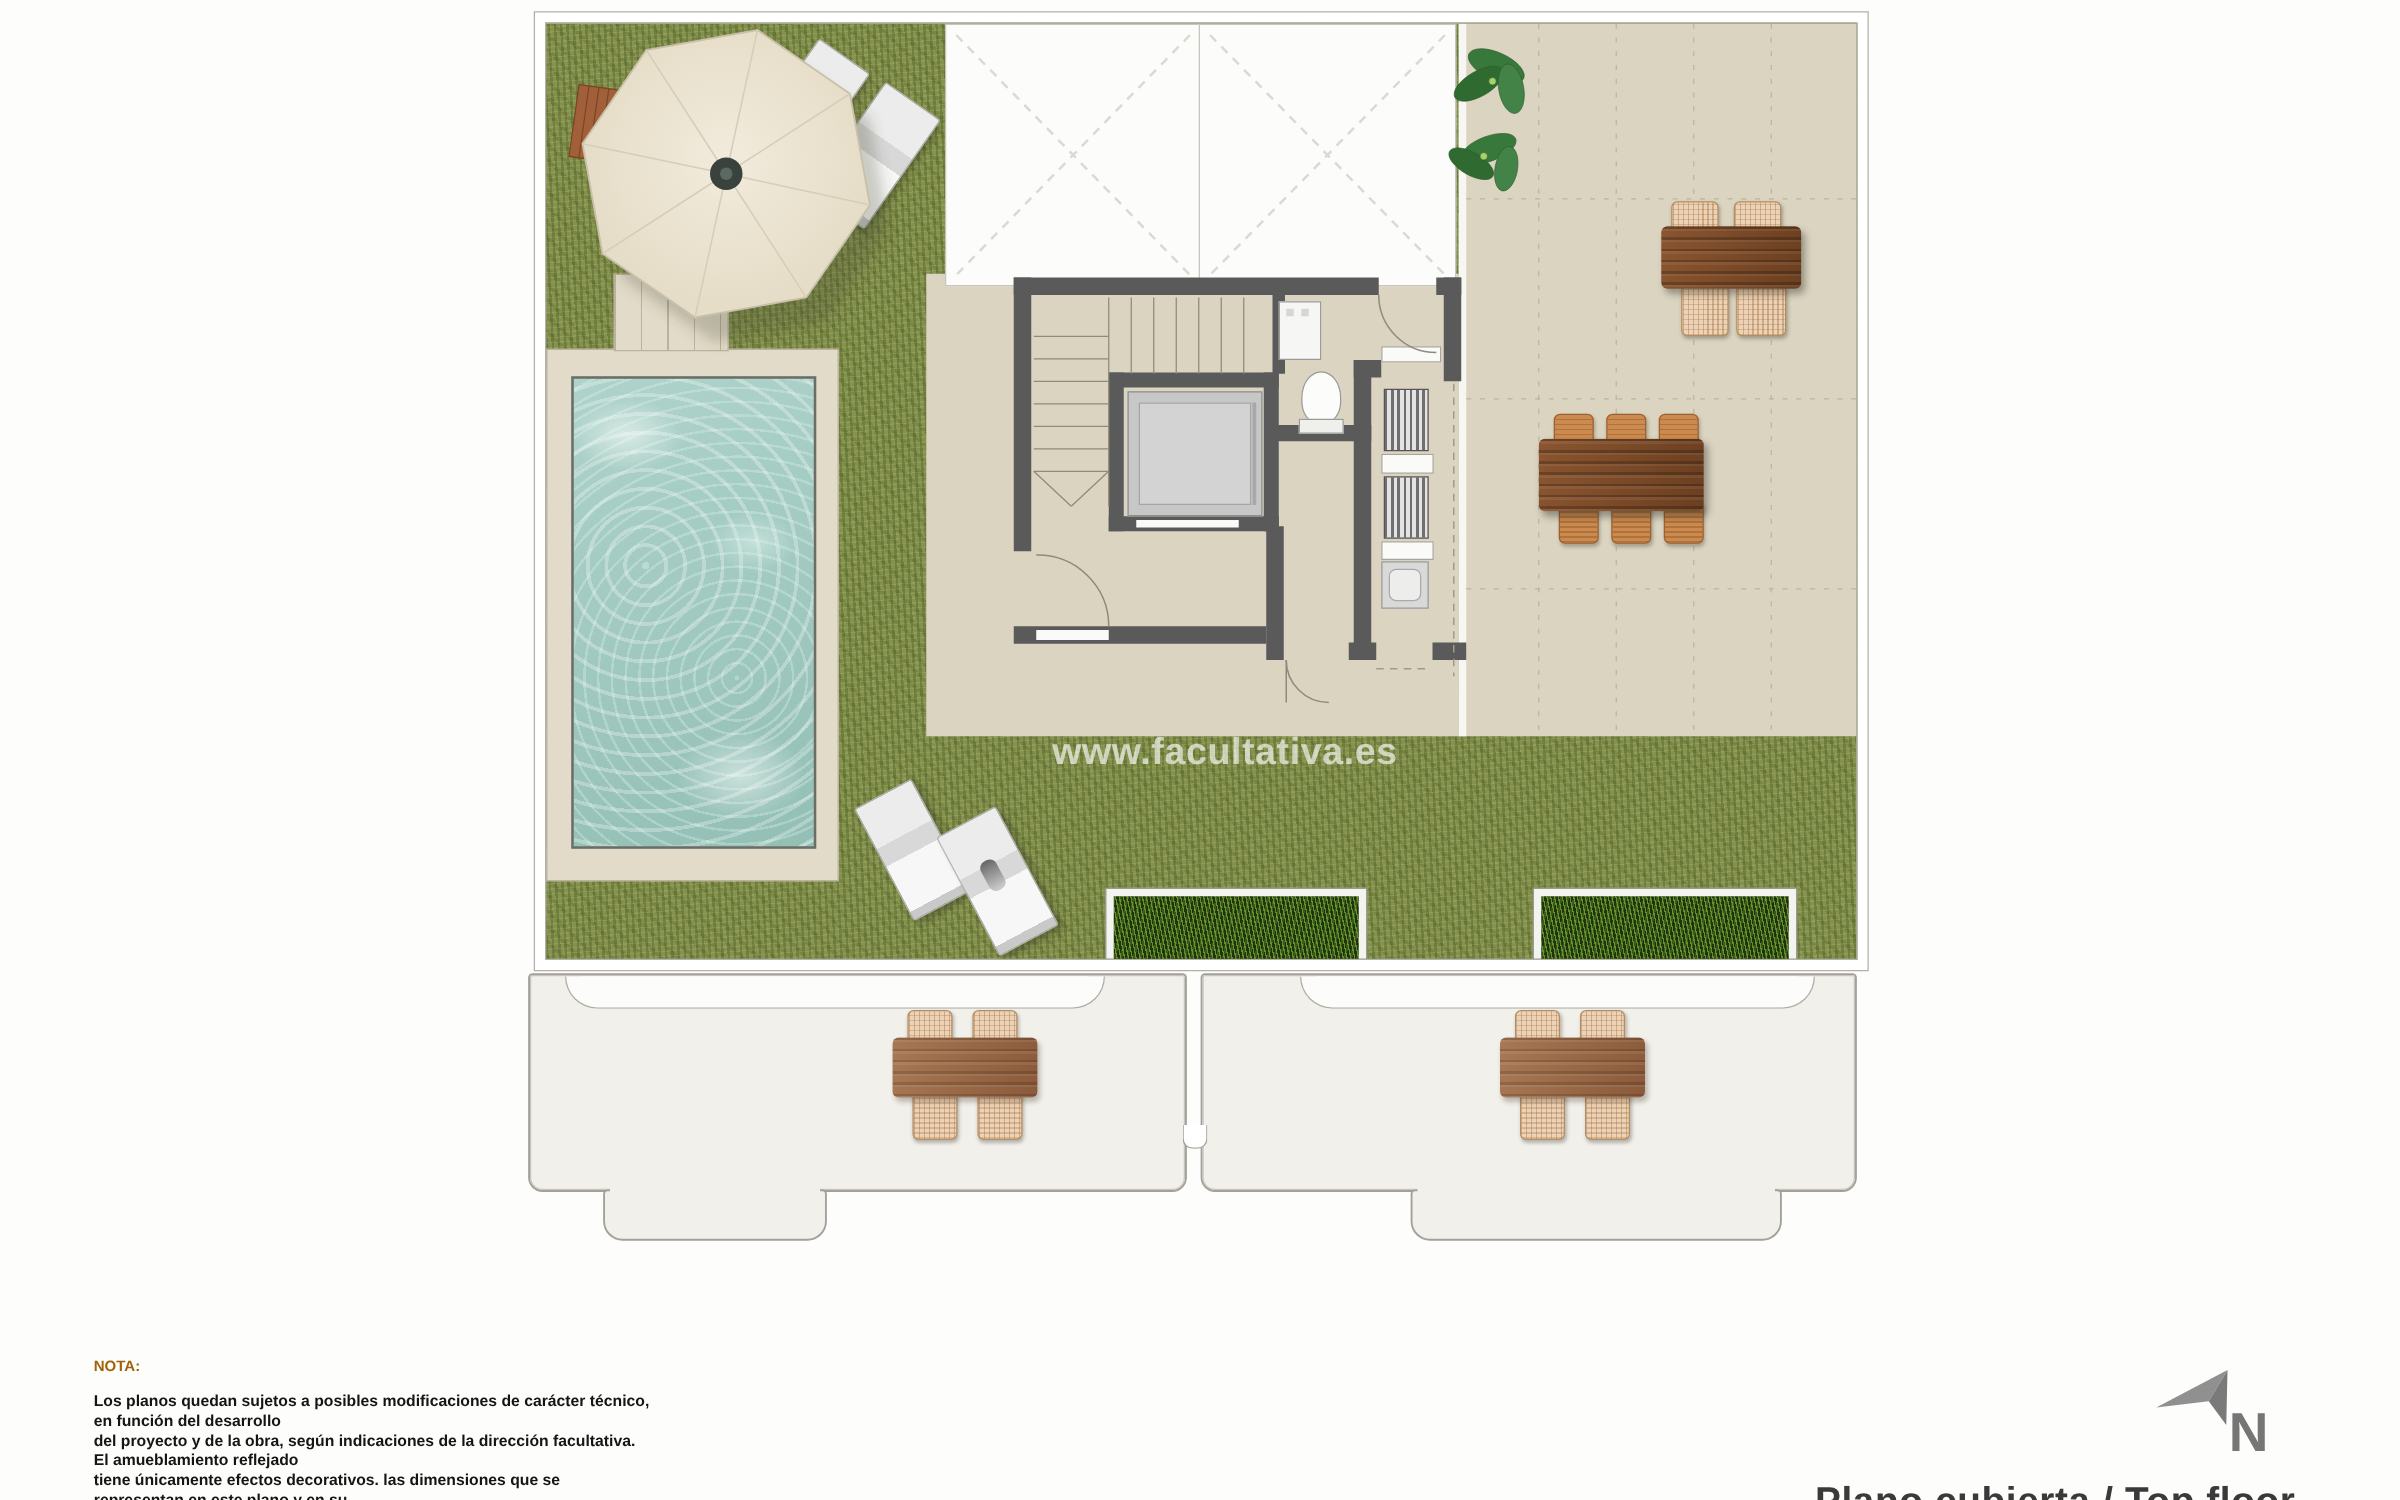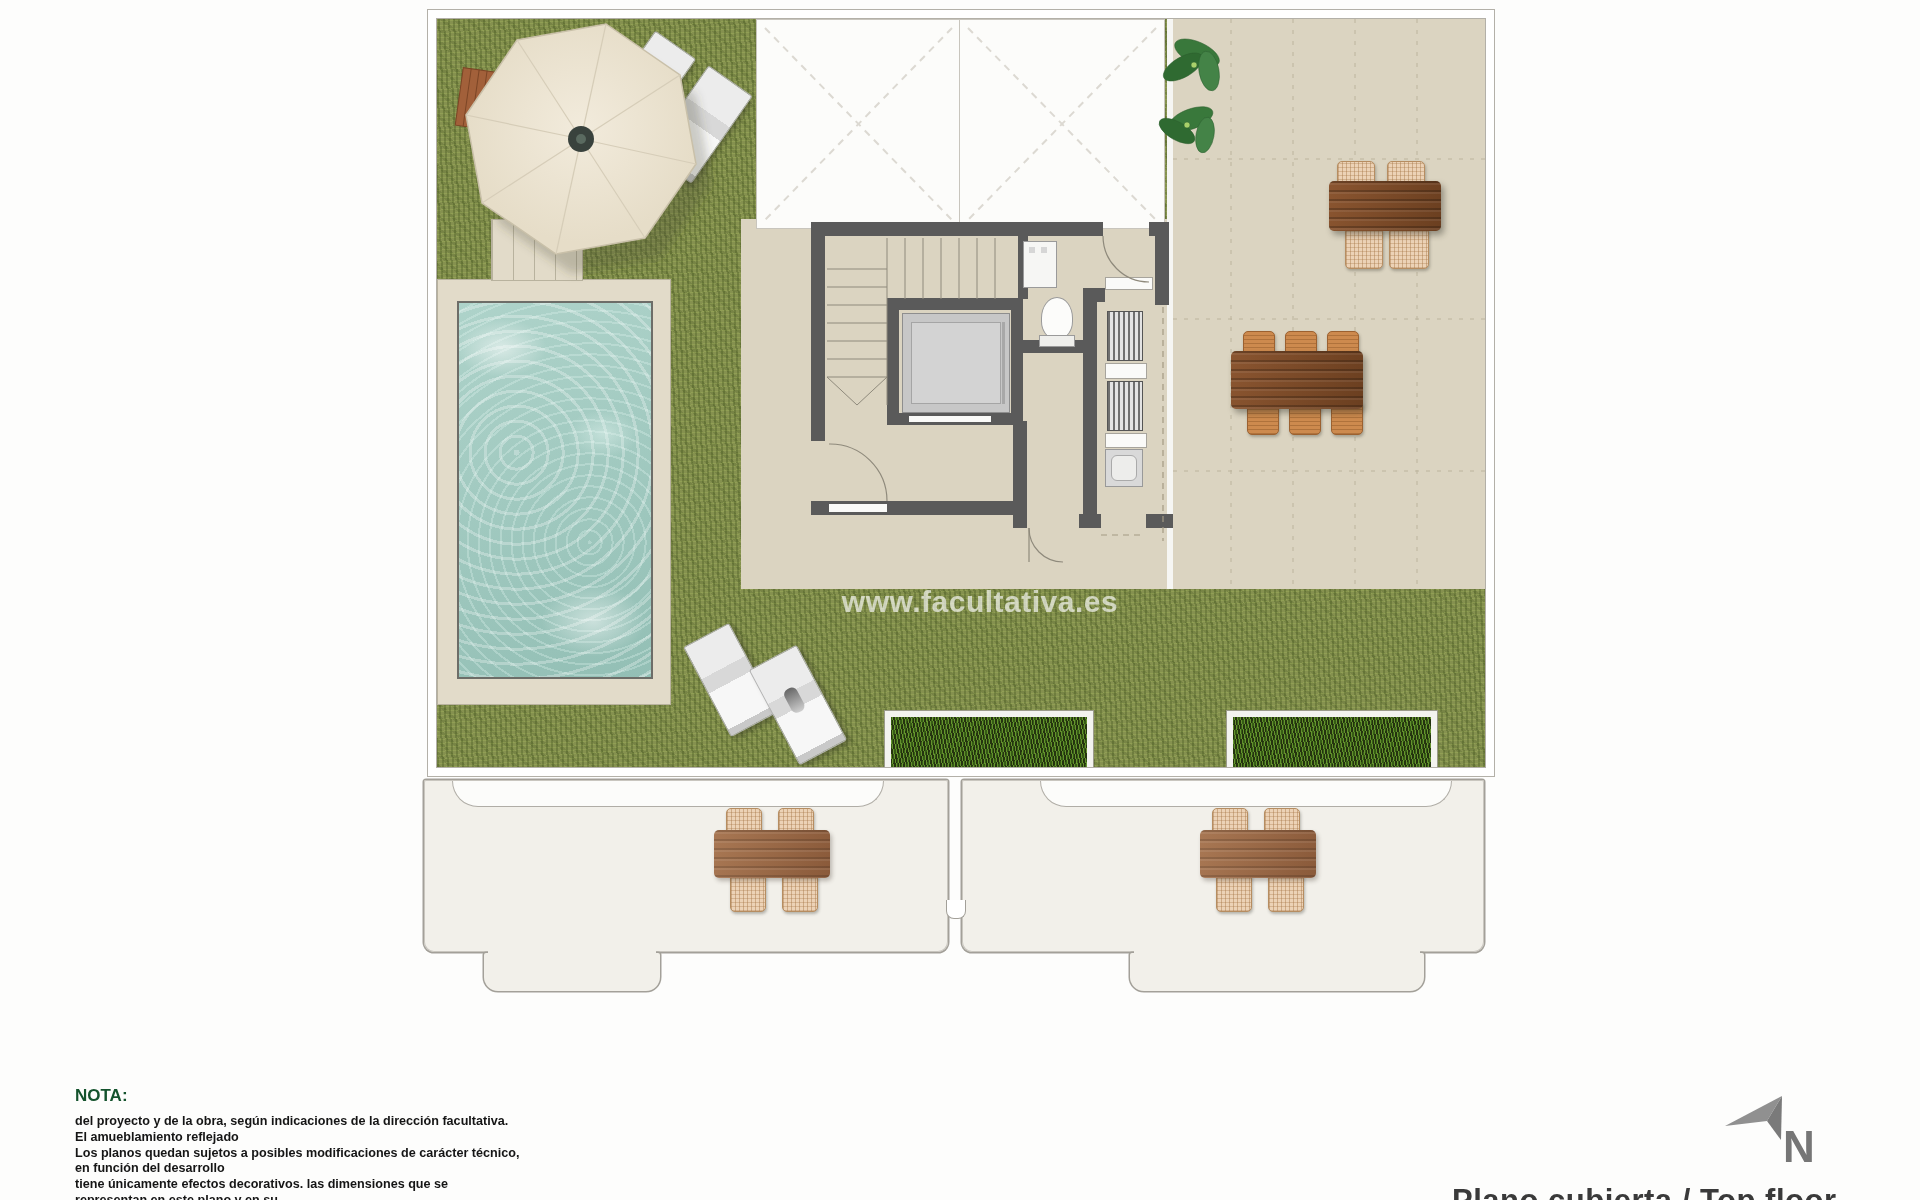--- a/index.html
+++ b/index.html
@@ -67,21 +67,21 @@
   #elev-car-inner{left:8px;top:8px;right:8px;bottom:8px;background:#d3d3d3;border:1px solid #a5a5a5;}
 
   
   .room{background:#f2f0ea;box-shadow:0 0 0 1.5px #a3a099, inset 0 0 0 1px #c9c6bf;border-radius:2px 2px 10px 10px;}
   .awning{background:#fcfcfa;border:1px solid #b0ada6;border-top:none;border-radius:0 0 26px 26px;}
   .protrusion{background:#f2f0ea;box-shadow:0 0 0 1.5px #a3a099;border-radius:2px 2px 14px 14px;}
   .protrusion-cover{background:#f2f0ea;}
   #room-notch{background:#fff;border:1px solid #a3a099;border-top:none;border-radius:0 0 8px 8px;}
 
   
-  #nota-title{left:75px;top:1086px;font-size:17px;font-weight:700;color:#14532d;}
+  #nota-title{left:75px;top:1086px;font-size:12px;font-weight:700;color:#a16207;}
   #nota-body{left:75px;top:1114px;width:448px;font-size:12.6px;font-weight:700;color:#151515;line-height:15.8px;}
   #footer-title{left:1452px;top:1183px;font-size:31px;font-weight:700;color:#3a3a3a;letter-spacing:.5px;white-space:nowrap;}
   #north-label{left:1783px;top:1122px;font-size:44px;font-weight:700;color:#767676;}
 </style>
 </head>
 <body>
 
 <div class="abs" id="plan-outer">
  <div class="abs" id="plan-inner">
 
@@ -288,22 +288,22 @@
 <div class="abs table light" style="left:714px;top:830px;width:116px;height:48px"></div>
 
 <div class="abs chair" style="left:1212px;top:808px;width:34px;height:36px"></div>
 <div class="abs chair" style="left:1264px;top:808px;width:34px;height:36px"></div>
 <div class="abs chair" style="left:1216px;top:872px;width:34px;height:38px"></div>
 <div class="abs chair" style="left:1268px;top:872px;width:34px;height:38px"></div>
 <div class="abs table light" style="left:1200px;top:830px;width:116px;height:48px"></div>
 
 <div class="abs" id="nota-title">NOTA:</div>
 <div class="abs" id="nota-body">
+  <div>Los planos quedan sujetos a posibles modificaciones de carácter técnico, en función del desarrollo</div>
   <div>del proyecto y de la obra, según indicaciones de la dirección facultativa. El amueblamiento reflejado</div>
-  <div>Los planos quedan sujetos a posibles modificaciones de carácter técnico, en función del desarrollo</div>
   <div>tiene únicamente efectos decorativos. las dimensiones que se representan en este plano y en su</div>
 
 </div>
 
 <svg class="abs" style="left:1715px;top:1088px;width:120px;height:90px">
   <polygon points="67,8 10,38 52,33" fill="#909090"></polygon>
   <polygon points="67,8 52,33 66,52" fill="#7a7a7a"></polygon>
 </svg>
 <div class="abs" id="north-label">N</div>
 

